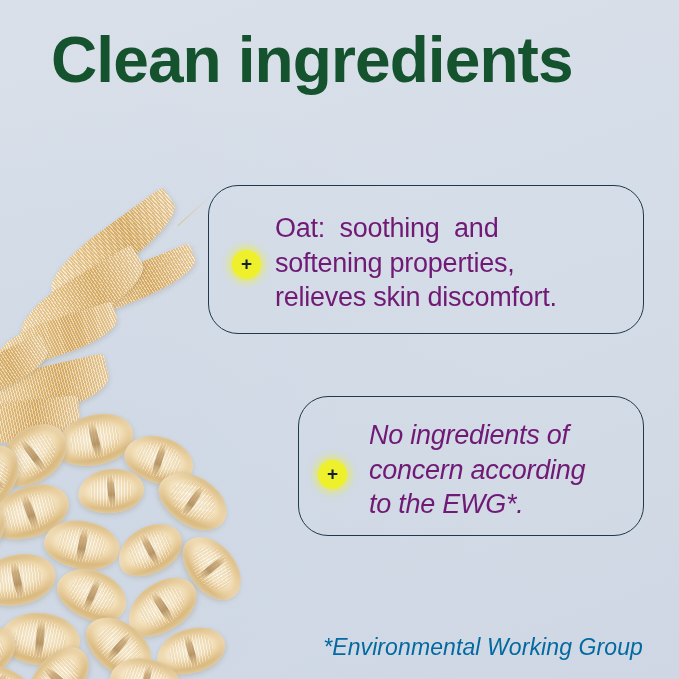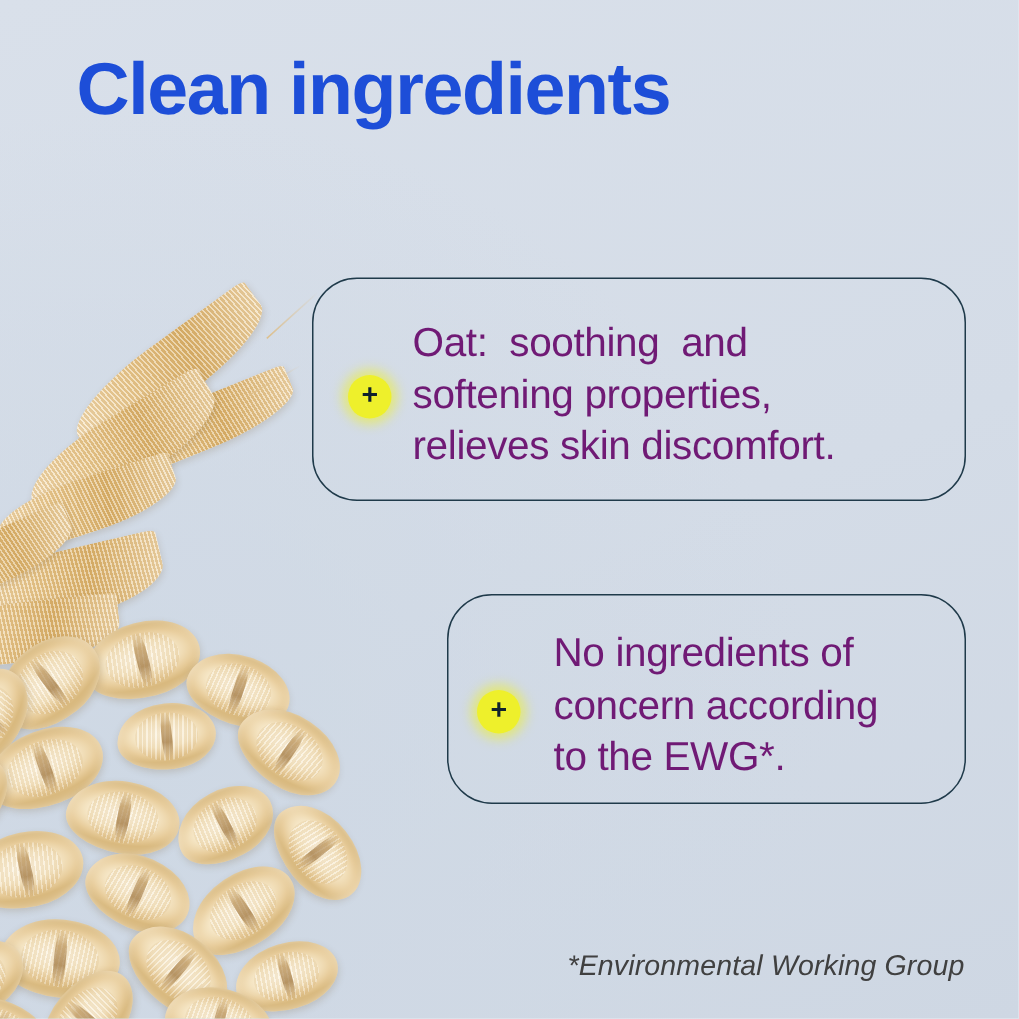--- a/index.html
+++ b/index.html
@@ -29,25 +29,25 @@
       radial-gradient(circle at 14% 78%, rgba(206,216,228,0.95) 0%, rgba(214,222,232,0) 58%),
       linear-gradient(160deg, #d9e0ea 0%, #d4dce7 55%, #ced7e3 100%);
     pointer-events: none;
   }
 
   
   .page-title {
     position: absolute;
     left: 51px;
     top: 29px;
-    font-size: 49px;
+    font-size: 64px;
     line-height: 62px;
     font-weight: 700;
     letter-spacing: -0.9px;
-    color: #1d4ed8;
+    color: #14532d;
     white-space: nowrap;
   }
 
   
   .card {
     position: absolute;
     border: 1.3px solid #1f3a4a;
     border-radius: 30px;
     box-sizing: border-box;
     background: transparent;
@@ -58,21 +58,21 @@
   .card-text {
     position: absolute;
     color: #701a75;
     font-size: 27px;
     line-height: 34.5px;
     font-weight: 400;
     letter-spacing: -0.25px;
     white-space: pre;
   }
   .card-1 .card-text { left: 66px; top: 25px; }
-  .card-2 .card-text { left: 70px; top: 21px; }
+  .card-2 .card-text { left: 70px; top: 21px; font-style: italic; }
 
   
   .plus-badge {
     position: absolute;
     width: 29px;
     height: 29px;
     border-radius: 50%;
     background: #eef02b;
     display: flex;
     align-items: center;
@@ -87,23 +87,23 @@
     margin-top: -2px;
   }
   .badge-1 { left: 232px; top: 250px; }
   .badge-2 { left: 318px; top: 460px; }
 
   
   .footnote {
     position: absolute;
     right: 36px;
     top: 634px;
-    font-size: 19px;
+    font-size: 23px;
     font-style: italic;
-    color: #404040;
+    color: #0369a1;
     letter-spacing: 0.1px;
     white-space: nowrap;
   }
 
   
   .oat-art {
     position: absolute;
     left: -40px;
     top: 215px;
     width: 330px;

